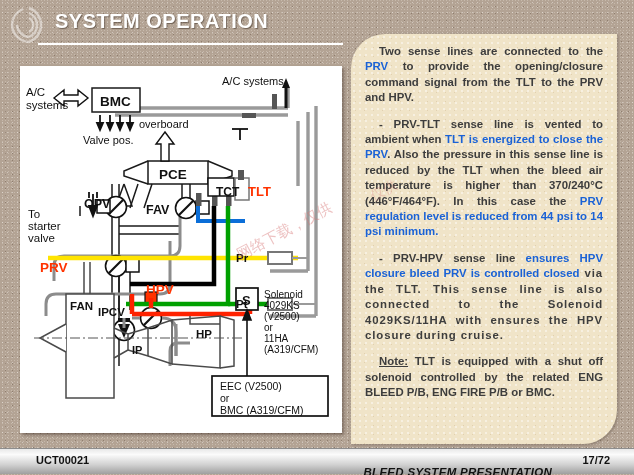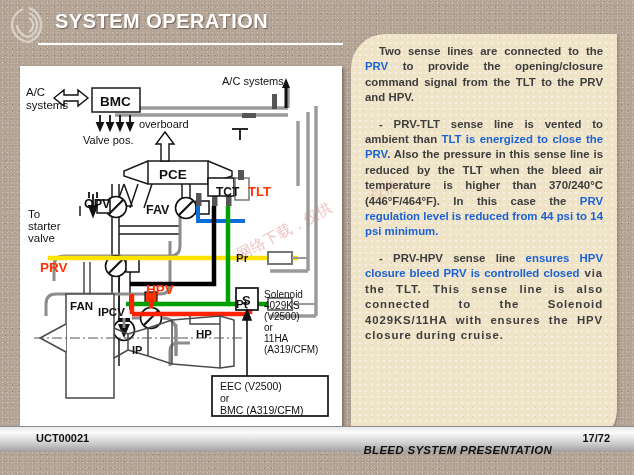--- a/index.html
+++ b/index.html
@@ -68,21 +68,21 @@
   }
   .para:first-child{text-indent:14px;}
   .hl{color:#1a62d6;}
   .note u{text-decoration:underline;}
   .note{text-indent:14px;}
   .para.indent{text-indent:14px;}
   .spread{letter-spacing:.9px;}
 
   
   #footer{
-    position:absolute;left:0;top:426px;width:634px;height:25px;
+    position:absolute;left:0;top:448px;width:634px;height:25px;
     background:linear-gradient(to bottom,#e8e8e8 0%,#fbfbfb 22%,#d2d2d2 62%,#9f9f9f 100%);
     border-top:1px solid #8d8d8d;
   }
   #footer-left{
     position:absolute;left:36px;top:5px;
     font-size:11px;font-weight:bold;color:#111;
   }
   #footer-center{
     position:absolute;right:82px;top:5px;
     font-size:11.5px;font-weight:bold;font-style:italic;color:#111;
@@ -400,27 +400,30 @@
     </svg>
   </div>
 
   <div id="panel">
 
     <p class="para">
       <span>Two sense lines are connected to the </span><span class="hl">PRV</span><span> to provide the opening/closure command signal from the TLT to the PRV and HPV.</span>
     </p>
 
     <p class="para indent">
-      <span>- PRV-TLT sense line is vented to ambient than </span><span class="hl">TLT is energized to close the PRV</span><span>. Also the pressure in this sense line is reduced by the TLT when the bleed air temperature is higher than 370/240°C (446°F/464°F). In this case the </span><span class="hl">PRV regulation level is reduced from 44 psi to 14 psi minimum.</span>
+      <span>- PRV-TLT sense line is vented to ambient when </span><span class="hl">TLT is energized to close the PRV</span><span>. Also the pressure in this sense line is reduced by the TLT when the bleed air temperature is higher than 370/240°C (446°F/464°F). In this case the </span><span class="hl">PRV regulation level is reduced from 44 psi to 14 psi minimum.</span>
     </p>
 
     <p class="para indent">
       <span>- PRV-HPV sense line </span><span class="hl">ensures HPV closure bleed PRV is controlled closed</span><span class="spread"> via the TLT. This sense line is also connected to the Solenoid 4029KS/11HA with ensures the HPV closure during cruise.</span>
     </p>
 
+    <p class="para note">
+      <u>Note:</u><span> TLT is equipped with a shut off solenoid controlled by the related ENG BLEED P/B, ENG FIRE P/B or BMC.</span>
+    </p>
   </div>
 
   <div id="watermark">网络下载，仅供</div>
   <div id="watermark2">仅供</div>
 
   <div id="footer">
     <div id="footer-left">UCT00021</div>
     <div id="footer-center">BLEED SYSTEM PRESENTATION</div>
     <div id="footer-right">17/72</div>
   </div>

